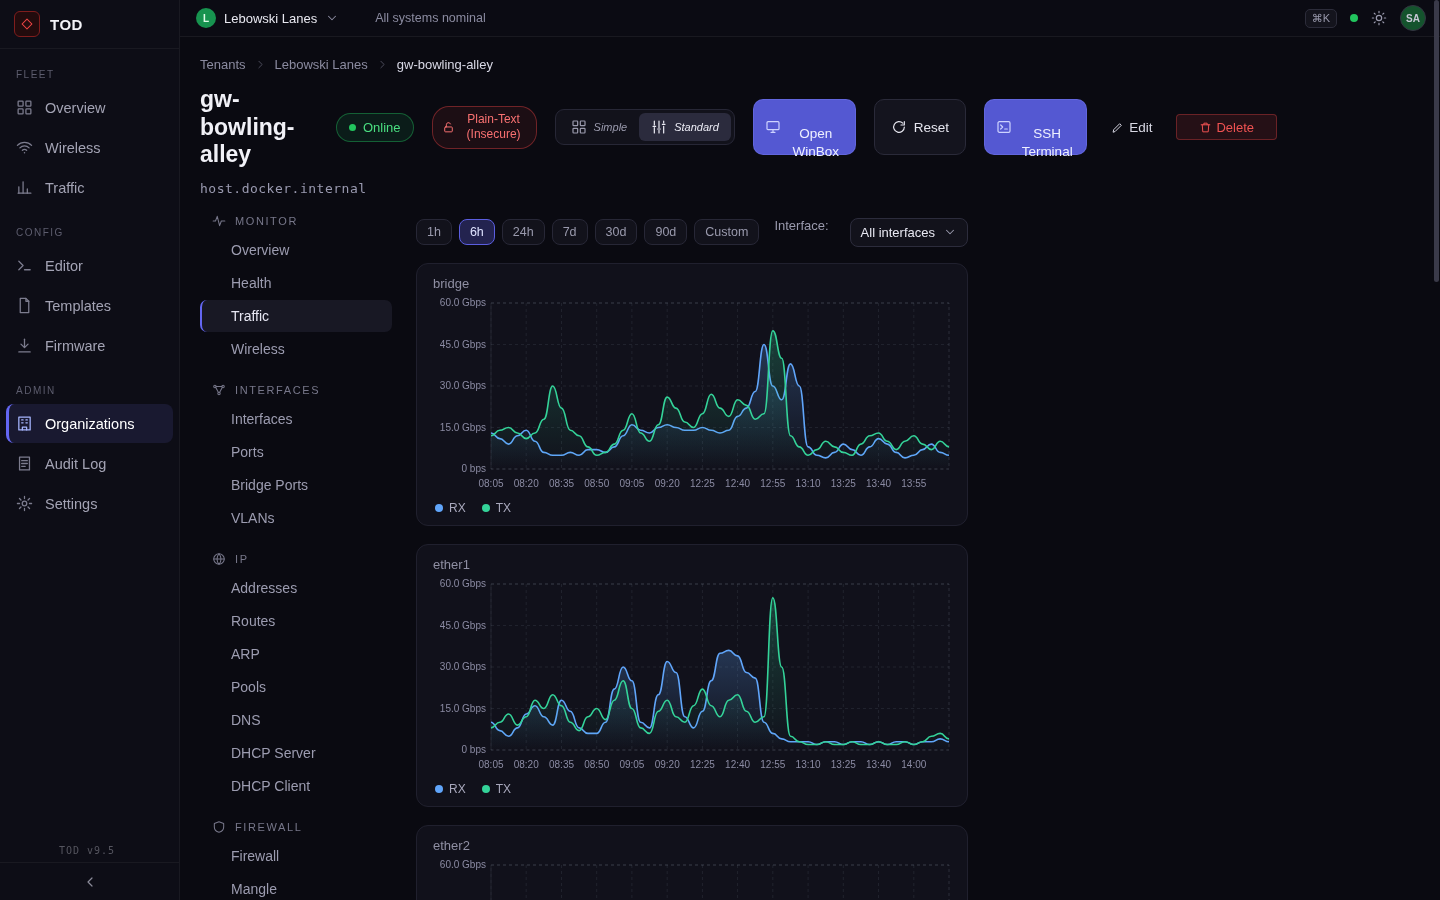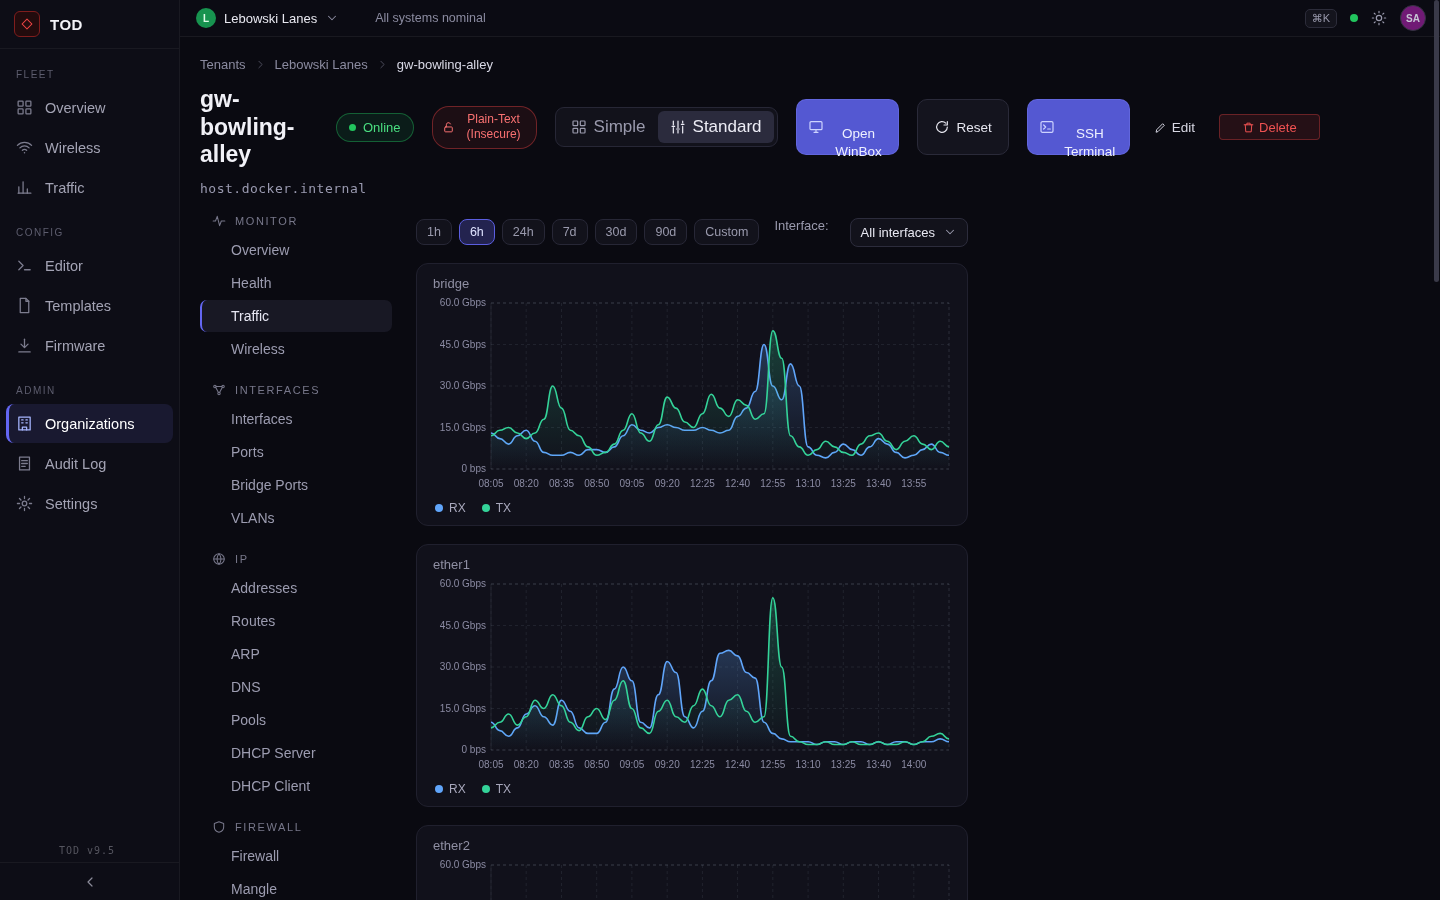--- a/index.html
+++ b/index.html
@@ -30,38 +30,38 @@
   .topbar { height:37px; flex:0 0 37px; display:flex; align-items:center; padding:0 14px 0 16px; border-bottom:1px solid rgba(255,255,255,.06); background:#0b0b13; }
   .tenant { display:flex; align-items:center; gap:8px; cursor:pointer; }
   .tenant-avatar { width:20px; height:20px; border-radius:50%; background:#17934f; color:#dcfce7; font-size:10px; font-weight:bold; display:flex; align-items:center; justify-content:center; }
   .tenant-name { font-size:13px; color:#e8e8f0; }
   .tenant svg { color:#8b8ba0; }
   .sys-status { margin-left:36px; font-size:12.5px; color:#8b8ba0; }
   .topbar-right { margin-left:auto; display:flex; align-items:center; gap:13px; }
   .kbd { font-size:11px; color:#9898ab; border:1px solid #2c2c3a; border-radius:5px; padding:2px 6px; background:#14141d; cursor:pointer; }
   .status-dot { width:8px; height:8px; border-radius:50%; background:#22c55e; }
   .theme-toggle { color:#9a9aad; display:flex; cursor:pointer; }
-  .avatar { width:26px; height:26px; border-radius:50%; background:#701a75; border:1px solid #343442; color:#c6c6d4; font-size:10px; font-weight:bold; display:flex; align-items:center; justify-content:center; cursor:pointer; }
+  .avatar { width:26px; height:26px; border-radius:50%; background:#14532d; border:1px solid #343442; color:#c6c6d4; font-size:10px; font-weight:bold; display:flex; align-items:center; justify-content:center; cursor:pointer; }
 
   .content { flex:1; padding-left:20px; overflow:hidden; }
   .breadcrumb { display:flex; align-items:center; gap:8px; margin-top:20px; font-size:13px; color:#8b8ba0; }
   .breadcrumb .crumb { cursor:pointer; }
   .breadcrumb .crumb.current { color:#d9d9e6; cursor:default; }
   .breadcrumb svg { color:#4c4c5c; }
 
   .header-row { display:flex; align-items:center; gap:18px; margin-top:14px; }
   .device-title { width:118px; margin:0; font-size:23px; line-height:1.2; font-weight:700; color:#f1f1f7; overflow-wrap:anywhere; }
   .badge-online { display:inline-flex; align-items:center; gap:7px; background:rgba(34,197,94,.1); border:1px solid rgba(34,197,94,.4); color:#4ade80; font-size:13px; padding:6px 12px; border-radius:999px; white-space:nowrap; }
   .badge-online .dot { width:7px; height:7px; border-radius:50%; background:#22c55e; }
   .badge-warn { display:inline-flex; align-items:center; gap:6px; background:rgba(239,68,68,.08); border:1px solid rgba(239,68,68,.4); color:#f87171; font-size:12px; padding:5px 9px; border-radius:17px; }
   .badge-warn .txt { width:66px; text-align:center; line-height:1.3; }
   .badge-warn svg { flex:0 0 auto; }
 
   .seg { display:flex; background:#12121b; border:1px solid #272736; border-radius:9px; padding:3px; }
-  .seg-opt { display:flex; align-items:center; gap:7px; font-size:17px; color:#9a9aad; background:none; border:none; padding:6px 12px; border-radius:6px; font-family:inherit; cursor:pointer; }
+  .seg-opt { display:flex; align-items:center; gap:7px; font-size:11px; color:#9a9aad; background:none; border:none; padding:6px 12px; border-radius:6px; font-family:inherit; cursor:pointer;font-style:italic; }
   .seg-opt.active { background:#2b2b3d; color:#ececf5; }
 
   .btn { display:flex; align-items:center; gap:7px; border:none; border-radius:10px; font-size:13.5px; font-family:inherit; cursor:pointer; padding:9px 11px; height:56px; }
   .btn-primary { background:#5458d2; border:1px solid rgba(139,143,255,.25); color:#eef0ff; }
   .btn-primary .lbl { width:56px; text-align:center; line-height:1.35;margin-top:32px; }
   .btn-primary svg { color:#cdd3ff; }
   .btn-dark { background:#14141e; border:1px solid #2a2a39; color:#e6e6ef; padding:9px 16px; }
   .btn-ghost { display:flex; align-items:center; gap:5px; background:none; border:none; color:#d8d8e4; font-size:13.5px; font-family:inherit; cursor:pointer; }
   .btn-danger { display:flex; align-items:center; gap:4px; background:rgba(239,68,68,.12); border:1px solid rgba(239,68,68,.35); color:#f05252; font-size:13px; font-family:inherit; border-radius:4px; padding:4px 22px; height:26px; cursor:pointer; }
 
@@ -327,22 +327,22 @@
             <div class="subnav-header">
               <svg width="14" height="14" viewBox="0 0 24 24" fill="none" stroke="currentColor" stroke-width="1.8" stroke-linecap="round" stroke-linejoin="round">
                 <circle cx="12" cy="12" r="9"></circle>
                 <path d="M3 12h18M12 3a13.5 13.5 0 0 1 0 18M12 3a13.5 13.5 0 0 0 0 18"></path>
               </svg>
               <span>IP</span>
             </div>
             <div class="subnav-item">Addresses</div>
             <div class="subnav-item">Routes</div>
             <div class="subnav-item">ARP</div>
+            <div class="subnav-item">Pools</div>
             <div class="subnav-item">DNS</div>
-            <div class="subnav-item">Pools</div>
             <div class="subnav-item">DHCP Server</div>
             <div class="subnav-item">DHCP Client</div>
             <div class="subnav-header">
               <svg width="14" height="14" viewBox="0 0 24 24" fill="none" stroke="currentColor" stroke-width="1.8" stroke-linecap="round" stroke-linejoin="round">
                 <path d="M12 3l8 3v6c0 5-3.5 8-8 9-4.5-1-8-4-8-9V6z"></path>
               </svg>
               <span>FIREWALL</span>
             </div>
             <div class="subnav-item">Firewall</div>
             <div class="subnav-item">Mangle</div>

